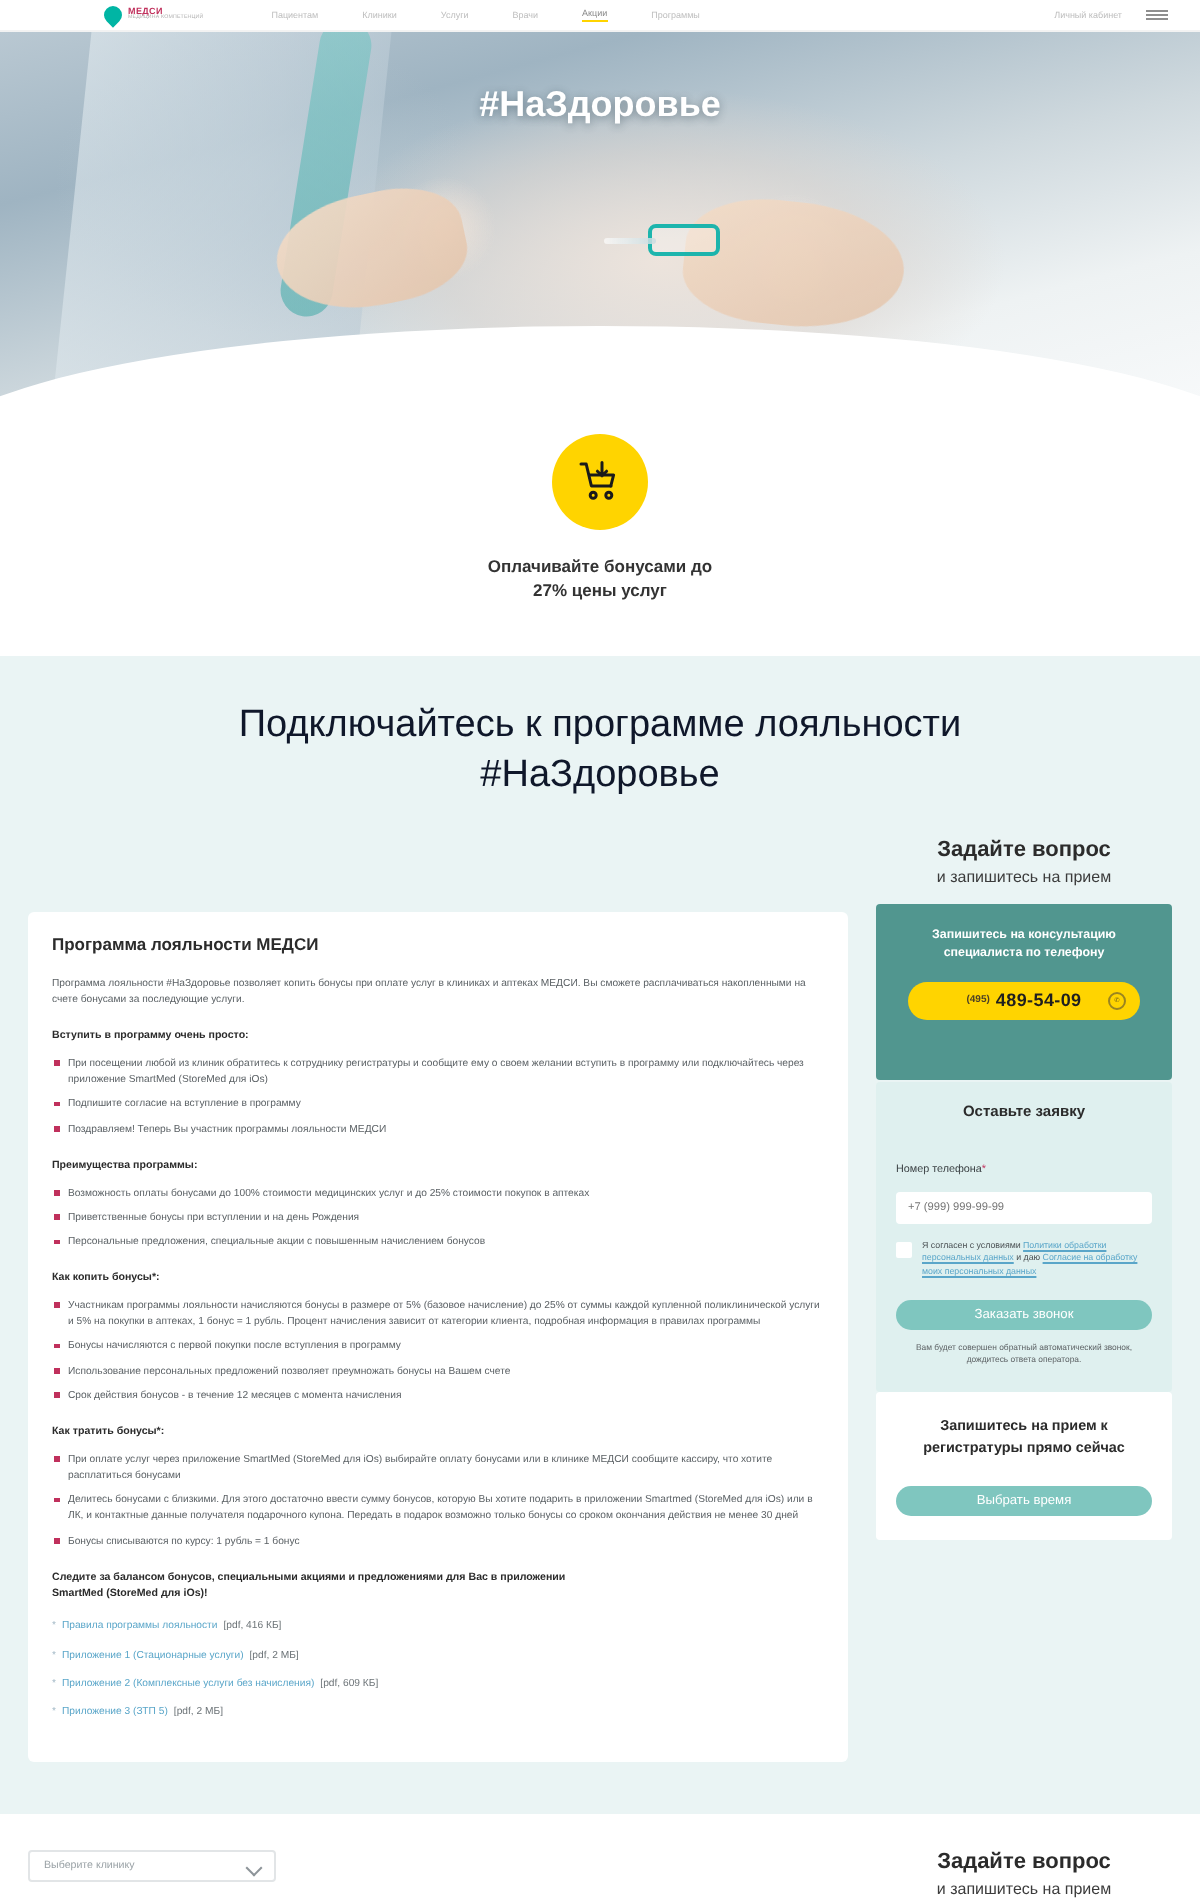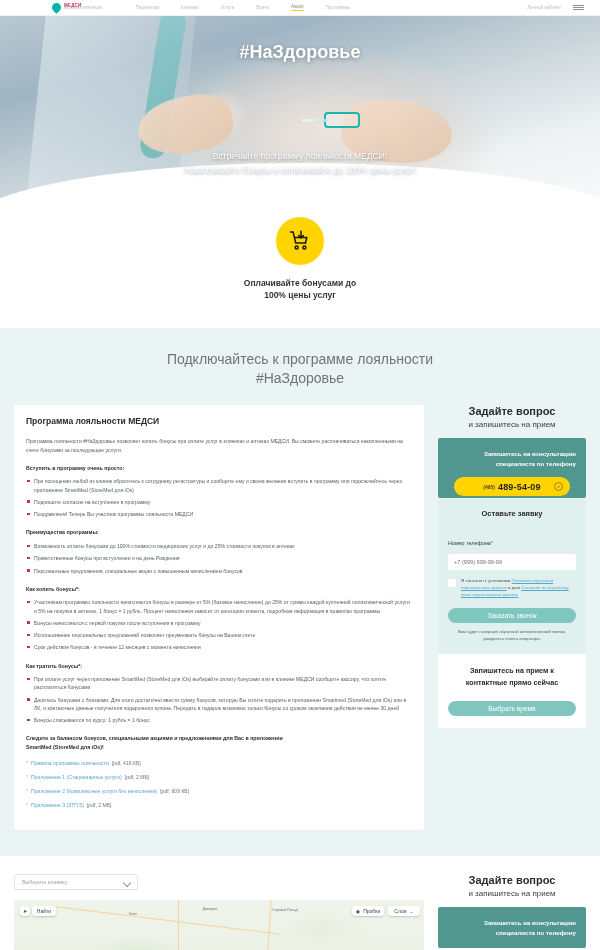--- a/index.html
+++ b/index.html
@@ -96,25 +96,25 @@
   .b-ico {
     width:48px; height:48px; border-radius:50%; background:#ffd400;
     margin:0 auto 12px; display:flex; align-items:center; justify-content:center;
   }
   .b-ico svg { display:block; }
   .b-text { font-size:8.5px; line-height:1.45; color:#333; font-weight:bold; }
 
   
   .loyalty { background:#eaf4f4; padding:22px 0 26px; }
   .loyalty-h {
-    text-align:center; color:#737373; font-size:14px; font-weight:normal;
+    text-align:center; color:#0f172a; font-size:19px; font-weight:normal;
     line-height:1.35; margin-bottom:18px;
   }
   .cols { display:flex; gap:14px; padding:0 14px; align-items:flex-start; }
-  .col-left { flex:1 1 auto; }
+  .col-left { flex:1 1 auto;margin-top:37px; }
   .col-right { width:148px; flex:0 0 148px; }
 
   .panel { background:#ffffff; border-radius:3px; padding:11px 12px 14px; }
   .panel h3 { font-size:8.5px; color:#2b2b2b; margin-bottom:11px; }
   .p-body { font-size:5.1px; color:#5b6165; line-height:1.62; }
   .p-body p { margin-bottom:9px; }
   .p-body .lead { margin-bottom:10px; }
   .sub-h { font-weight:bold; color:#2b2b2b; font-size:5.3px; margin:10px 0 5px; }
   ul.bul { list-style:none; margin:0 0 4px; padding:0; }
   ul.bul li { position:relative; padding-left:8px; margin-bottom:4px; line-height:1.62; }
@@ -125,21 +125,21 @@
   .follow { font-weight:bold; color:#2b2b2b; font-size:5.3px; line-height:1.55; margin:10px 0 9px; }
   .dl { margin-top:4px; }
   .dl-row { display:flex; align-items:flex-start; margin-bottom:7px; font-size:5.1px; line-height:1.4; }
   .dl-star { color:#9fb6c4; margin-right:3px; }
   .dl-link { color:#5aa6c9; }
   .dl-meta { color:#6d7478; margin-left:3px; }
 
   
   .ask-h { text-align:center; font-size:11px; font-weight:bold; color:#2b2b2b; }
   .ask-sub { text-align:center; font-size:8px; color:#3c3c3c; margin:3px 0 9px; }
-  .teal-card { background:#51968f; border-radius:2px; padding:11px 10px 2px; text-align:right; }
+  .teal-card { background:#51968f; border-radius:2px; padding:11px 10px 30px; text-align:center; }
   .teal-card .tc-t { color:#ffffff; font-size:6.2px; font-weight:bold; line-height:1.5; margin-bottom:9px; }
   .phone-pill {
     background:#ffd400; border-radius:20px; height:19px; margin:0 6px;
     display:flex; align-items:center; justify-content:center; gap:3px; position:relative;
   }
   .ph-code { font-size:5px; color:#4d4126; font-weight:bold; }
   .ph-num { font-size:9px; color:#1f1f1f; font-weight:bold; letter-spacing:.2px; }
   .ph-badge {
     position:absolute; right:7px; width:9px; height:9px; border-radius:50%;
     border:.8px solid #9a8420; display:flex; align-items:center; justify-content:center;
@@ -231,41 +231,37 @@
 
   <div class="hero">
     <div class="hero-photo"></div>
     <div class="coat"></div>
     <div class="stet"></div>
     <div class="hand-l"></div>
     <div class="hand-r"></div>
     <div class="card-chip"></div>
     <div class="hero-inner">
       <div class="hero-title">#НаЗдоровье</div>
-    </div>
-    <div class="hero-sub">
-      <div>Встречайте программу лояльности МЕДСИ!</div>
-      <div>Накапливайте бонусы и оплачивайте до 100% цены услуг!</div>
     </div>
   </div>
 
   <div class="benefits">
 
 
     <div class="benefit">
       <div class="b-ico">
         <svg width="26" height="26" viewBox="0 0 26 26" fill="none" stroke="#1a1a1a" stroke-width="1.5" stroke-linecap="round" stroke-linejoin="round">
           <path d="M3.5 4h2.6l2.6 11h9.8"></path>
           <path d="M8 9.5h11.8l-1.4 5.5"></path>
           <circle cx="9.6" cy="19.6" r="1.5"></circle>
           <circle cx="17.4" cy="19.6" r="1.5"></circle>
           <path d="M14 3.3v6.4M11.7 7.6 14 9.9l2.3-2.3"></path>
         </svg>
       </div>
-      <div class="b-text">Оплачивайте бонусами до 100% цены услуг</div>
+      <div class="b-text">Оплачивайте бонусами до 27% цены услуг</div>
     </div>
 
   </div>
 
   <div class="loyalty">
     <div class="loyalty-h">
       <div>Подключайтесь к программе лояльности</div>
       <div>#НаЗдоровье</div>
     </div>
 
@@ -366,21 +362,21 @@
               <span>Я согласен с условиями </span><a>Политики обработки персональных данных</a><span> и даю </span><a>Согласие на обработку моих персональных данных</a>
             </span>
           </div>
           <button class="btn-teal">Заказать звонок</button>
           <div class="fine">Вам будет совершен обратный автоматический звонок, дождитесь ответа оператора.</div>
         </div>
 
         <div class="white-card">
           <div class="wc-h">
             <span>Запишитесь на прием к</span><br>
-            <span>контактные прямо сейчас</span>
+            <span>регистратуры прямо сейчас</span>
           </div>
           <button class="btn-teal" style="margin-top:0">Выбрать время</button>
         </div>
       </div>
     </div>
   </div>
 
   <div class="clinics">
     <div class="cl-row">
       <div class="cl-left">

